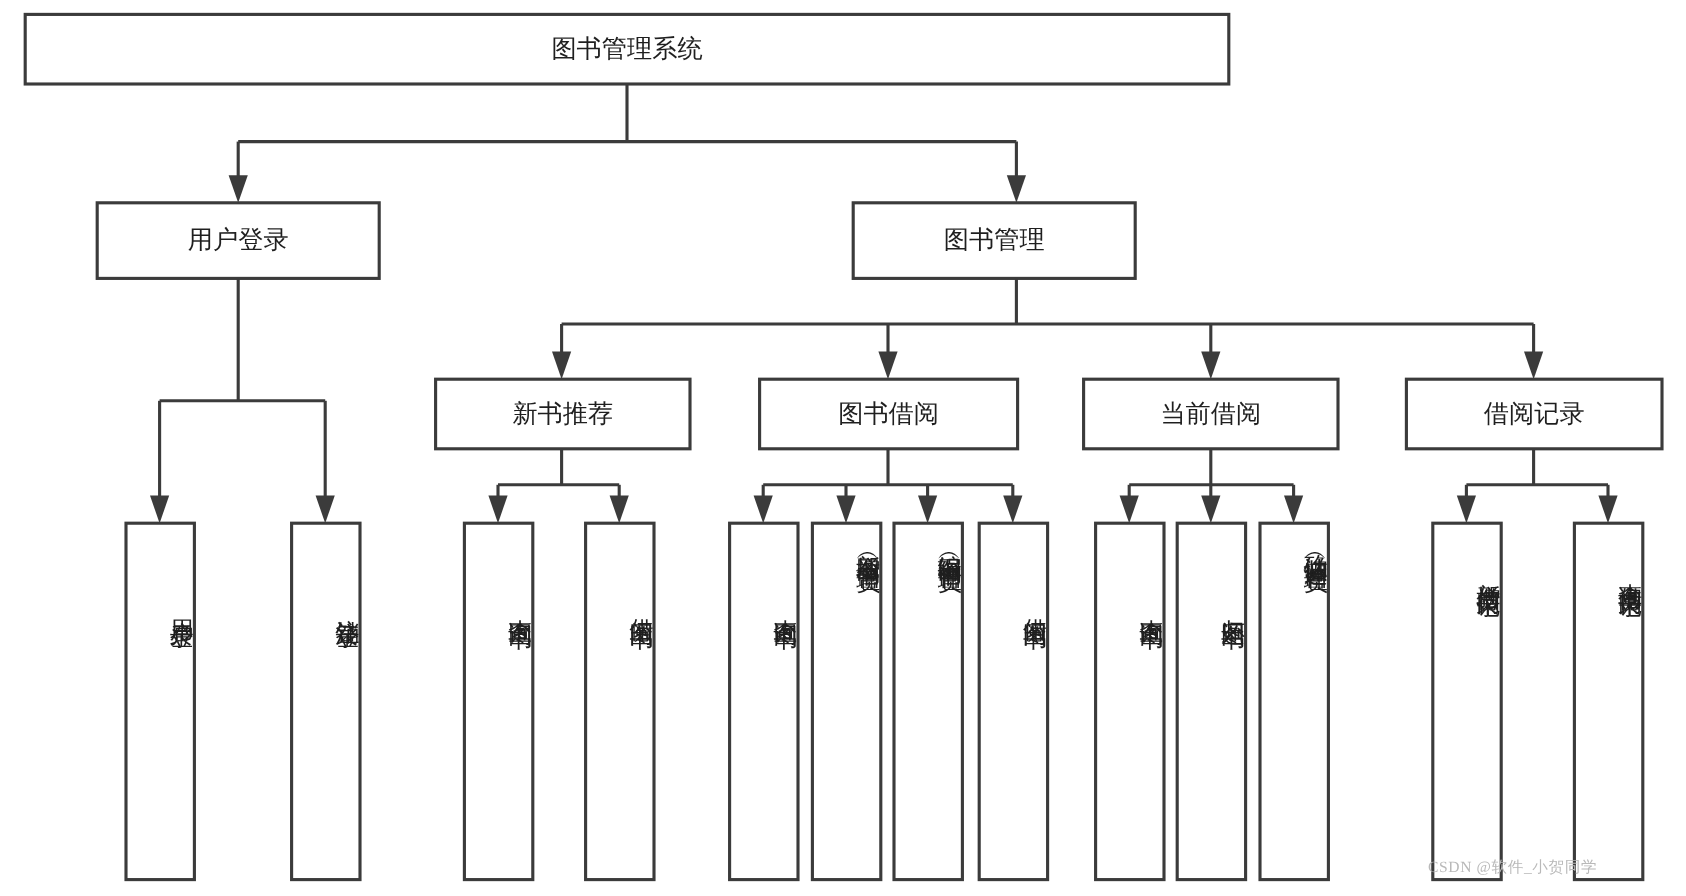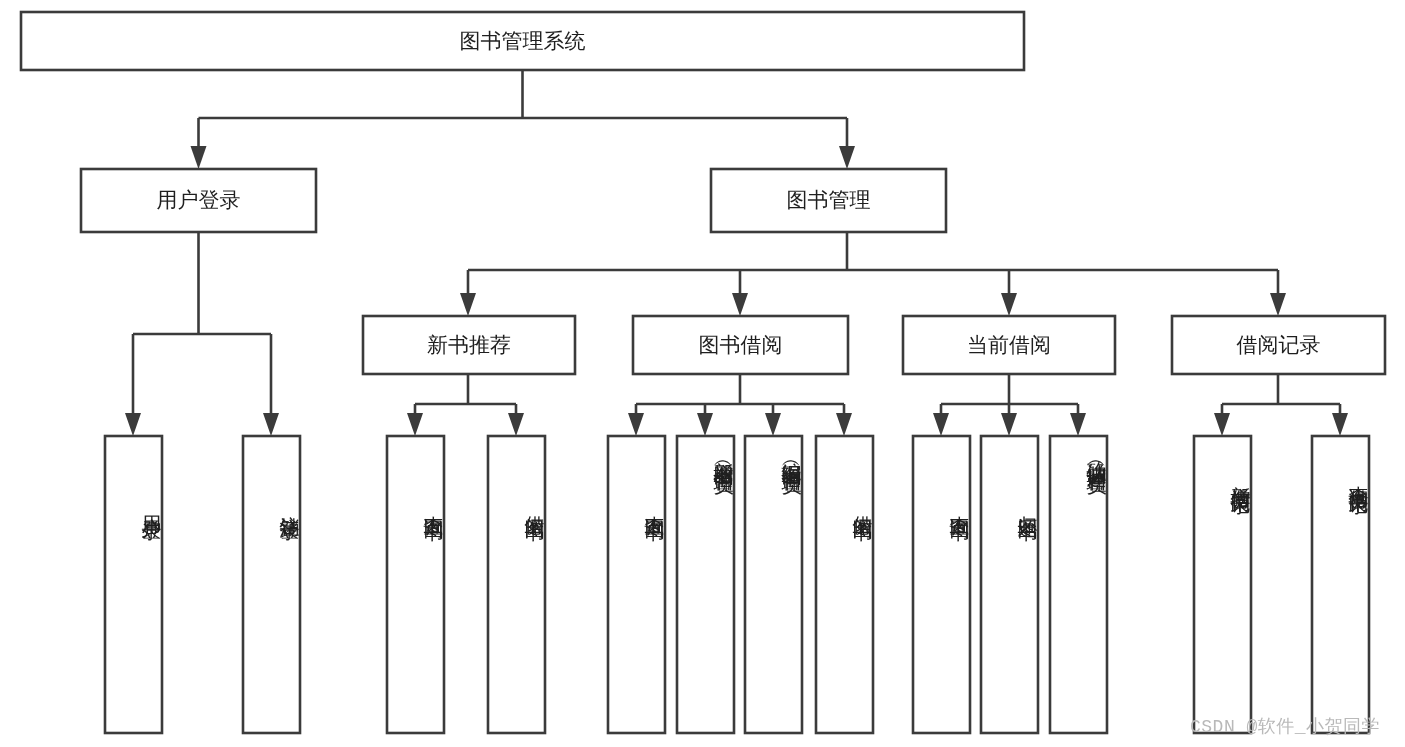--- a/index.html
+++ b/index.html
@@ -57,22 +57,22 @@
     font-size: 20px;
     line-height: 1.0;
     color: #1f1f1f;
     letter-spacing: 2px;
     white-space: nowrap;
     text-align: start;
     pointer-events: none;
   }
   #watermark {
     position: absolute;
-    font-family: Liberation Mono, monospace;
-    font-size: 18px;
+    font-family: Liberation Serif, serif;
+    font-size: 13px;
     color: #b9b9b9;
     white-space: nowrap;
     letter-spacing: 0.5px;
   }
 </style>
 </head>
 <body>
 
 <div id="diagram-root">
 

